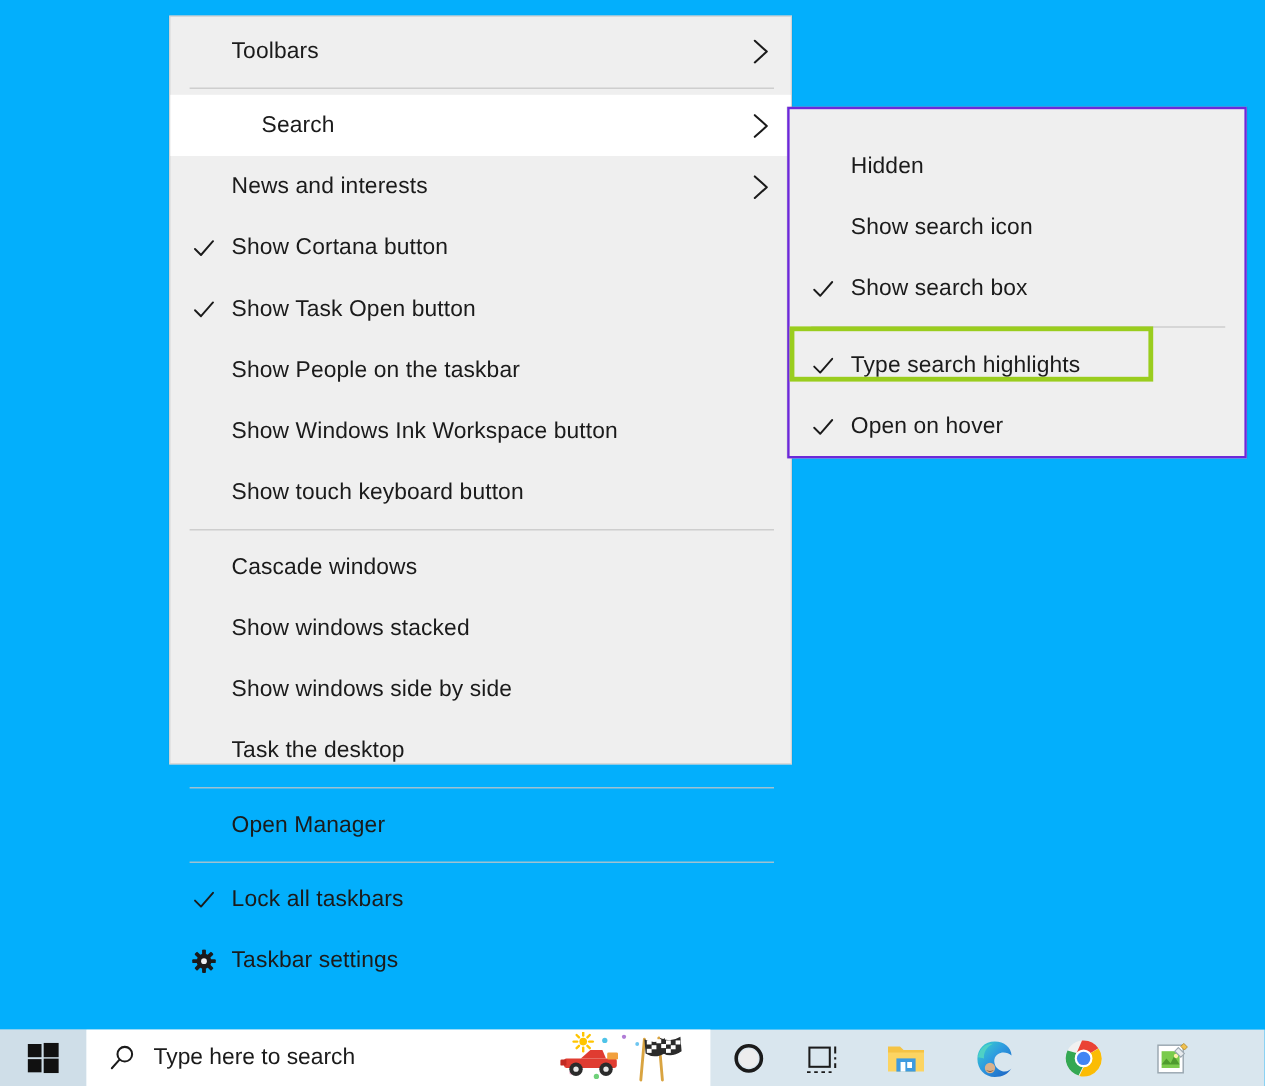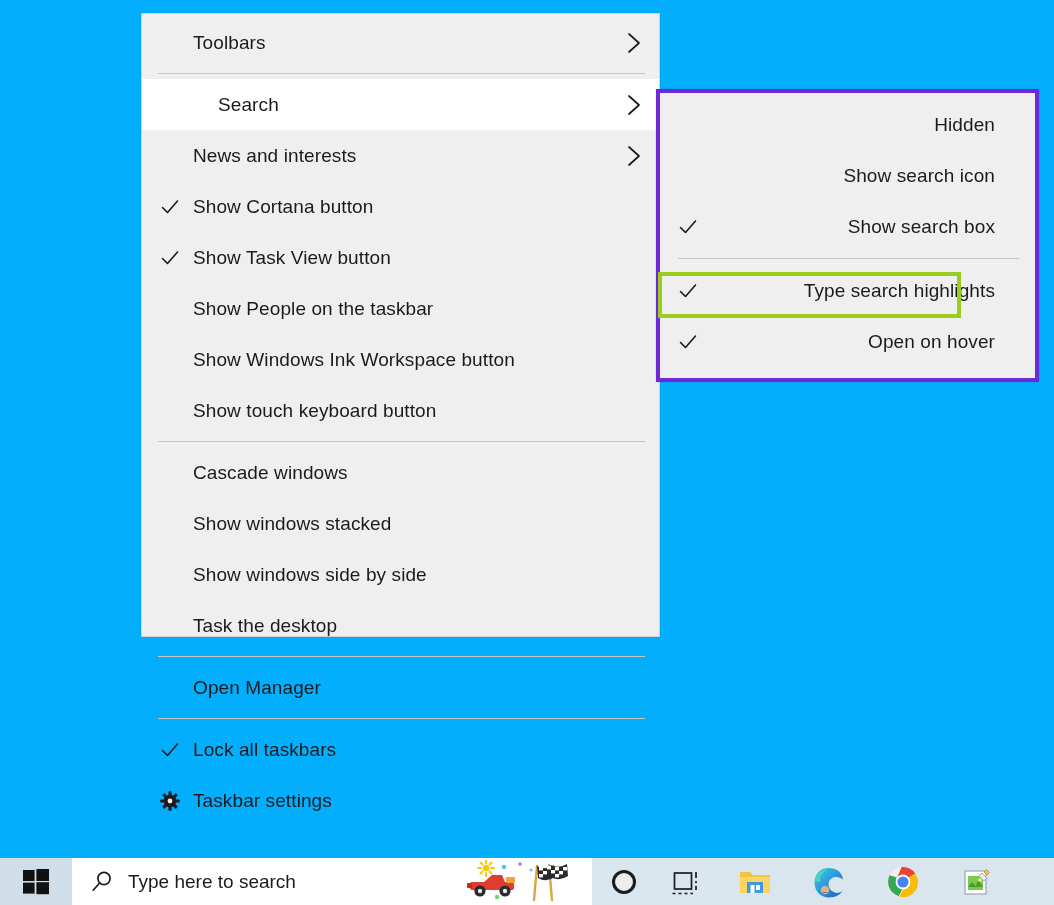--- a/index.html
+++ b/index.html
@@ -84,24 +84,23 @@
   }
 
   
   #submenu {
     position: absolute;
     left: 656px;
     top: 89px;
     width: 383px;
     height: 293px;
     background: #EFEFEF;
-    border: 4px solid #6d28d9;
+    border: 2px solid #6d28d9;
     box-shadow: 0 0 1px rgba(0,0,0,0.25);
-    padding-top: 6px;
-    text-align: right;
+    padding-top: 22px;
   }
 
   #submenu .menu-item { height: 51px; }
 
   #submenu .sep { margin: 6px 16px 6px 18px; }
 
   
   #annotation-box {
     position: absolute;
     left: 658px;
@@ -211,21 +210,21 @@
       </span>
       <span class="label">Show Cortana button</span>
       <span class="chevron"></span>
     </div>
     <div class="menu-item">
       <span class="glyph">
         <svg width="20" height="20" viewBox="0 0 20 20">
           <polyline points="2.5,10.5 7.5,15.5 17.5,4" fill="none" stroke="#1B1B1B" stroke-width="1.6" stroke-linecap="round" stroke-linejoin="round"></polyline>
         </svg>
       </span>
-      <span class="label">Show Task View button</span>
+      <span class="label">Show Task Open button</span>
       <span class="chevron"></span>
     </div>
     <div class="menu-item">
       <span class="glyph"></span>
       <span class="label">Show People on the taskbar</span>
       <span class="chevron"></span>
     </div>
     <div class="menu-item">
       <span class="glyph"></span>
       <span class="label">Show Windows Ink Workspace button</span>

